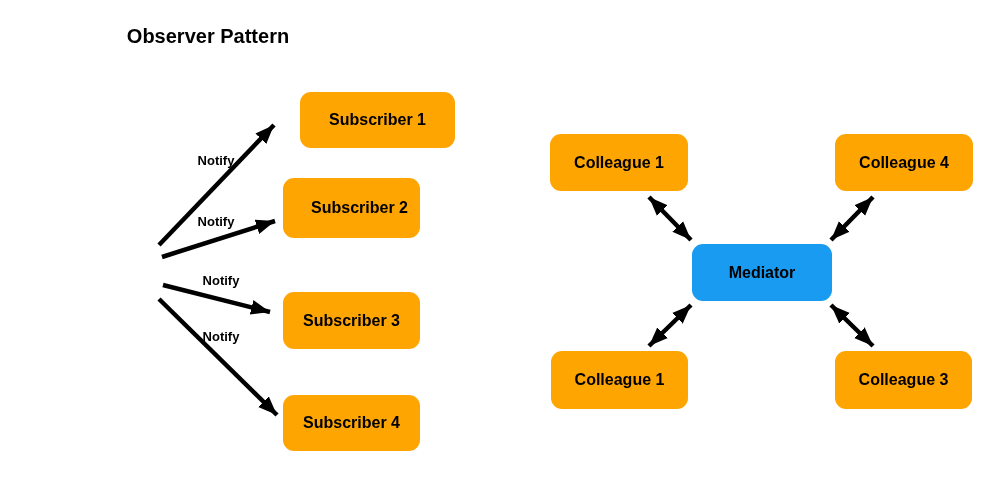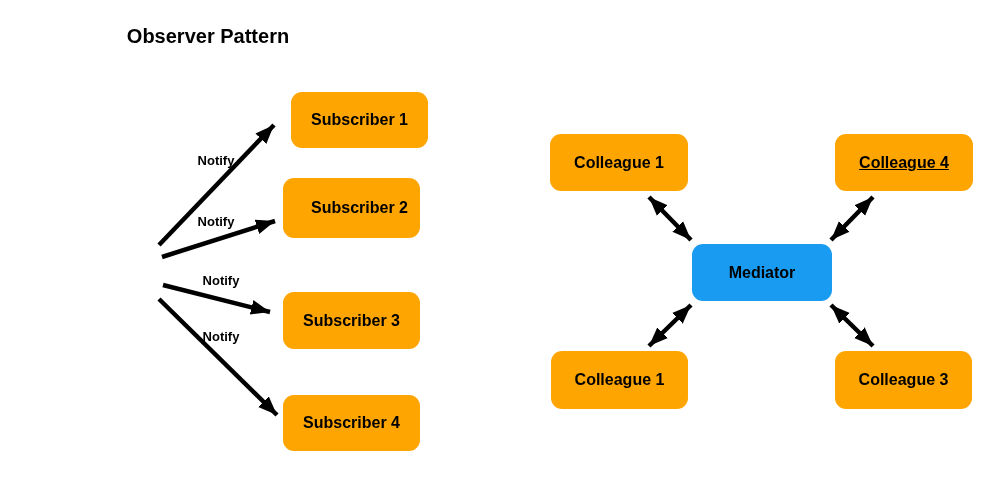--- a/index.html
+++ b/index.html
@@ -58,32 +58,32 @@
     width:44px;
     font-size:13px;
     font-weight:bold;
     color:var(--text);
     text-align:center;
     white-space:nowrap;
   }
   
   .title-left{left:108px;top:17px;width:200px;}
   .publisher{left:13px;top:237px;width:139px;height:55px;}
-  .sub1{left:291px;top:84px;width:137px;height:56px;}
+  .sub1{left:300px;top:84px;width:155px;height:56px;}
   .sub2{left:283px;top:170px;width:137px;height:60px;padding-left:16px;}
   .sub3{left:283px;top:284px;width:137px;height:57px;}
   .sub4{left:283px;top:387px;width:137px;height:56px;}
   .n1{left:194px;top:145px;}
   .n2{left:194px;top:206px;}
   .n3{left:199px;top:265px;}
   .n4{left:199px;top:321px;}
   
   .title-right{left:672px;top:17px;width:200px;}
   .colleague1{left:550px;top:126px;width:138px;height:57px;}
-  .colleague4{left:835px;top:126px;width:138px;height:57px;text-decoration:underline;}
+  .colleague4{left:835px;top:126px;width:138px;height:57px;}
   .mediator{left:692px;top:236px;width:140px;height:57px;}
   .colleague2{left:551px;top:343px;width:137px;height:58px;}
   .colleague3{left:835px;top:343px;width:137px;height:58px;}
 </style>
 </head>
 <body>
 
 <div class="canvas">
 
   <svg class="edges-svg" width="991" height="479" viewBox="0 0 991 479" xmlns="http://www.w3.org/2000/svg">

